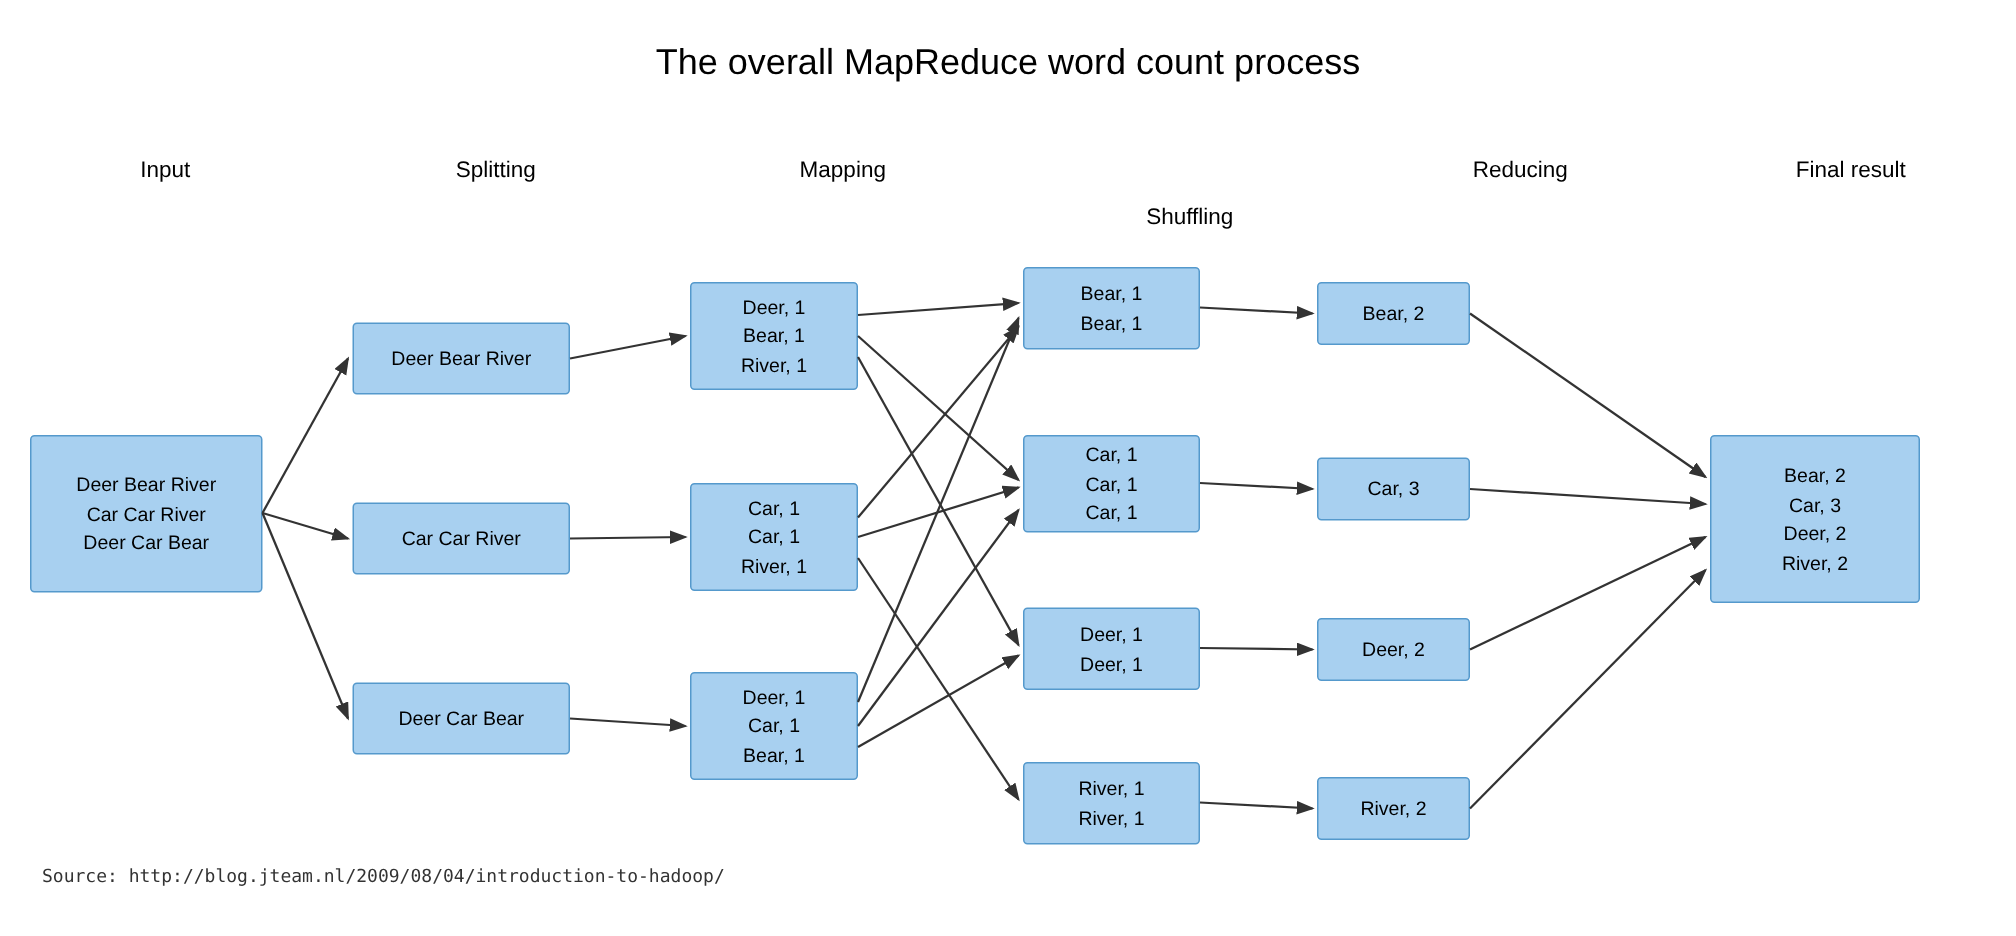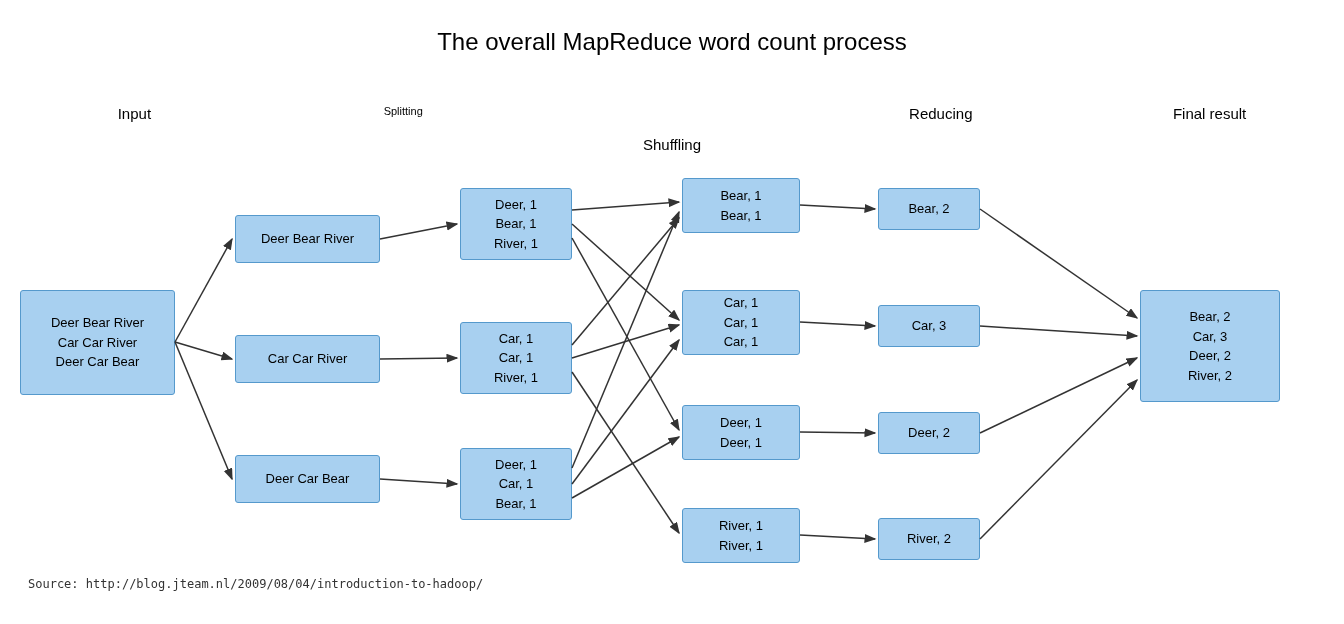--- a/index.html
+++ b/index.html
@@ -47,21 +47,22 @@
       color: #333;
     }
   </style>
 </head>
 <body>
 
 <div class="title">The overall MapReduce word count process</div>
 
 <div style="position:absolute; top:105px; left:0; width:1344px; display:flex; justify-content:flex-start;">
   <span style="flex:1;text-align:center;font-size:15px;">Input</span>
-  <span style="flex:1;text-align:center;font-size:11px;">Splitting</span>
+  <span style="flex:1;text-align:center;font-size:15px;">Splitting</span>
+  <span style="flex:1.1;text-align:center;font-size:15px;">Mapping</span>
   <span style="flex:1;text-align:center;font-size:15px;margin-top:31px;">Shuffling</span>
   <span style="flex:1;text-align:center;font-size:15px;">Reducing</span>
   <span style="flex:1;text-align:center;font-size:15px;">Final result</span>
 </div>
 
 <div class="node" style="left:20px;top:290px;width:155px;height:105px;">Deer Bear River<br>Car Car River<br>Deer Car Bear</div>
 
 <div class="node" style="left:235px;top:215px;width:145px;height:48px;">Deer Bear River</div>
 <div class="node" style="left:235px;top:335px;width:145px;height:48px;">Car Car River</div>
 <div class="node" style="left:235px;top:455px;width:145px;height:48px;">Deer Car Bear</div>

